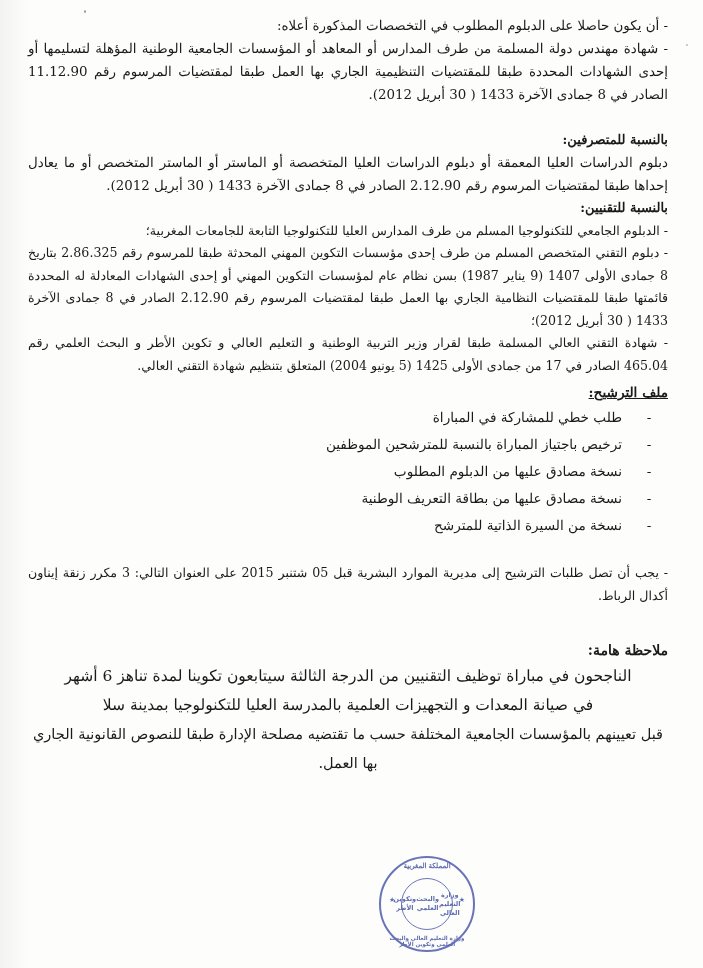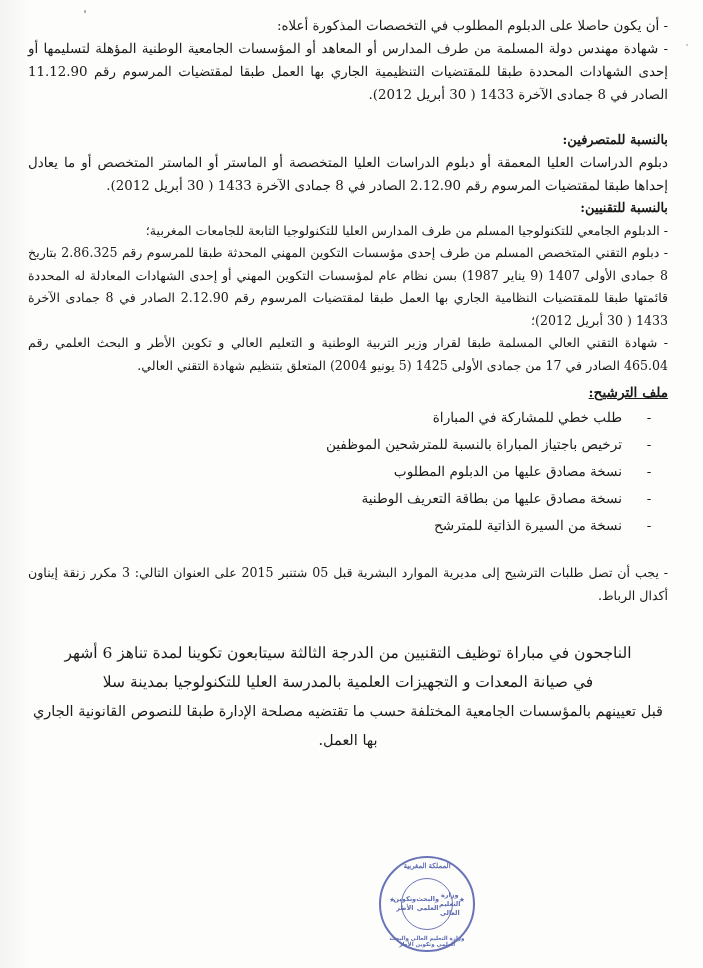--- a/index.html
+++ b/index.html
@@ -109,20 +109,21 @@
       </ul>
     </section>
 
     <div class="gap-m"></div>
 
     <p class="p" style="font-size:12.6px;">- يجب أن تصل طلبات الترشيح إلى مديرية الموارد البشرية قبل 05 شتنبر 2015 على العنوان التالي: 3 مكرر زنقة إيناون أكدال الرباط.</p>
 
     <div class="gap-l"></div>
 
     <section>
+      <p class="p note-head">ملاحظة هامة:</p>
       <p class="p note">الناجحون في مباراة توظيف التقنيين من الدرجة الثالثة سيتابعون تكوينا لمدة تناهز 6 أشهر</p>
       <p class="p note">في صيانة المعدات و التجهيزات العلمية بالمدرسة العليا للتكنولوجيا بمدينة سلا</p>
       <p class="p note" style="font-size:14.5px;">قبل تعيينهم بالمؤسسات الجامعية المختلفة حسب ما تقتضيه مصلحة الإدارة طبقا للنصوص القانونية الجاري بها العمل.</p>
     </section>
   </div>
 
   <div class="stamp">
     <div class="stamp-ring-top">المملكة المغربية</div>
     <span class="star" style="left:8px;top:38px;">★</span>
     <span class="star" style="right:8px;top:38px;">★</span>

